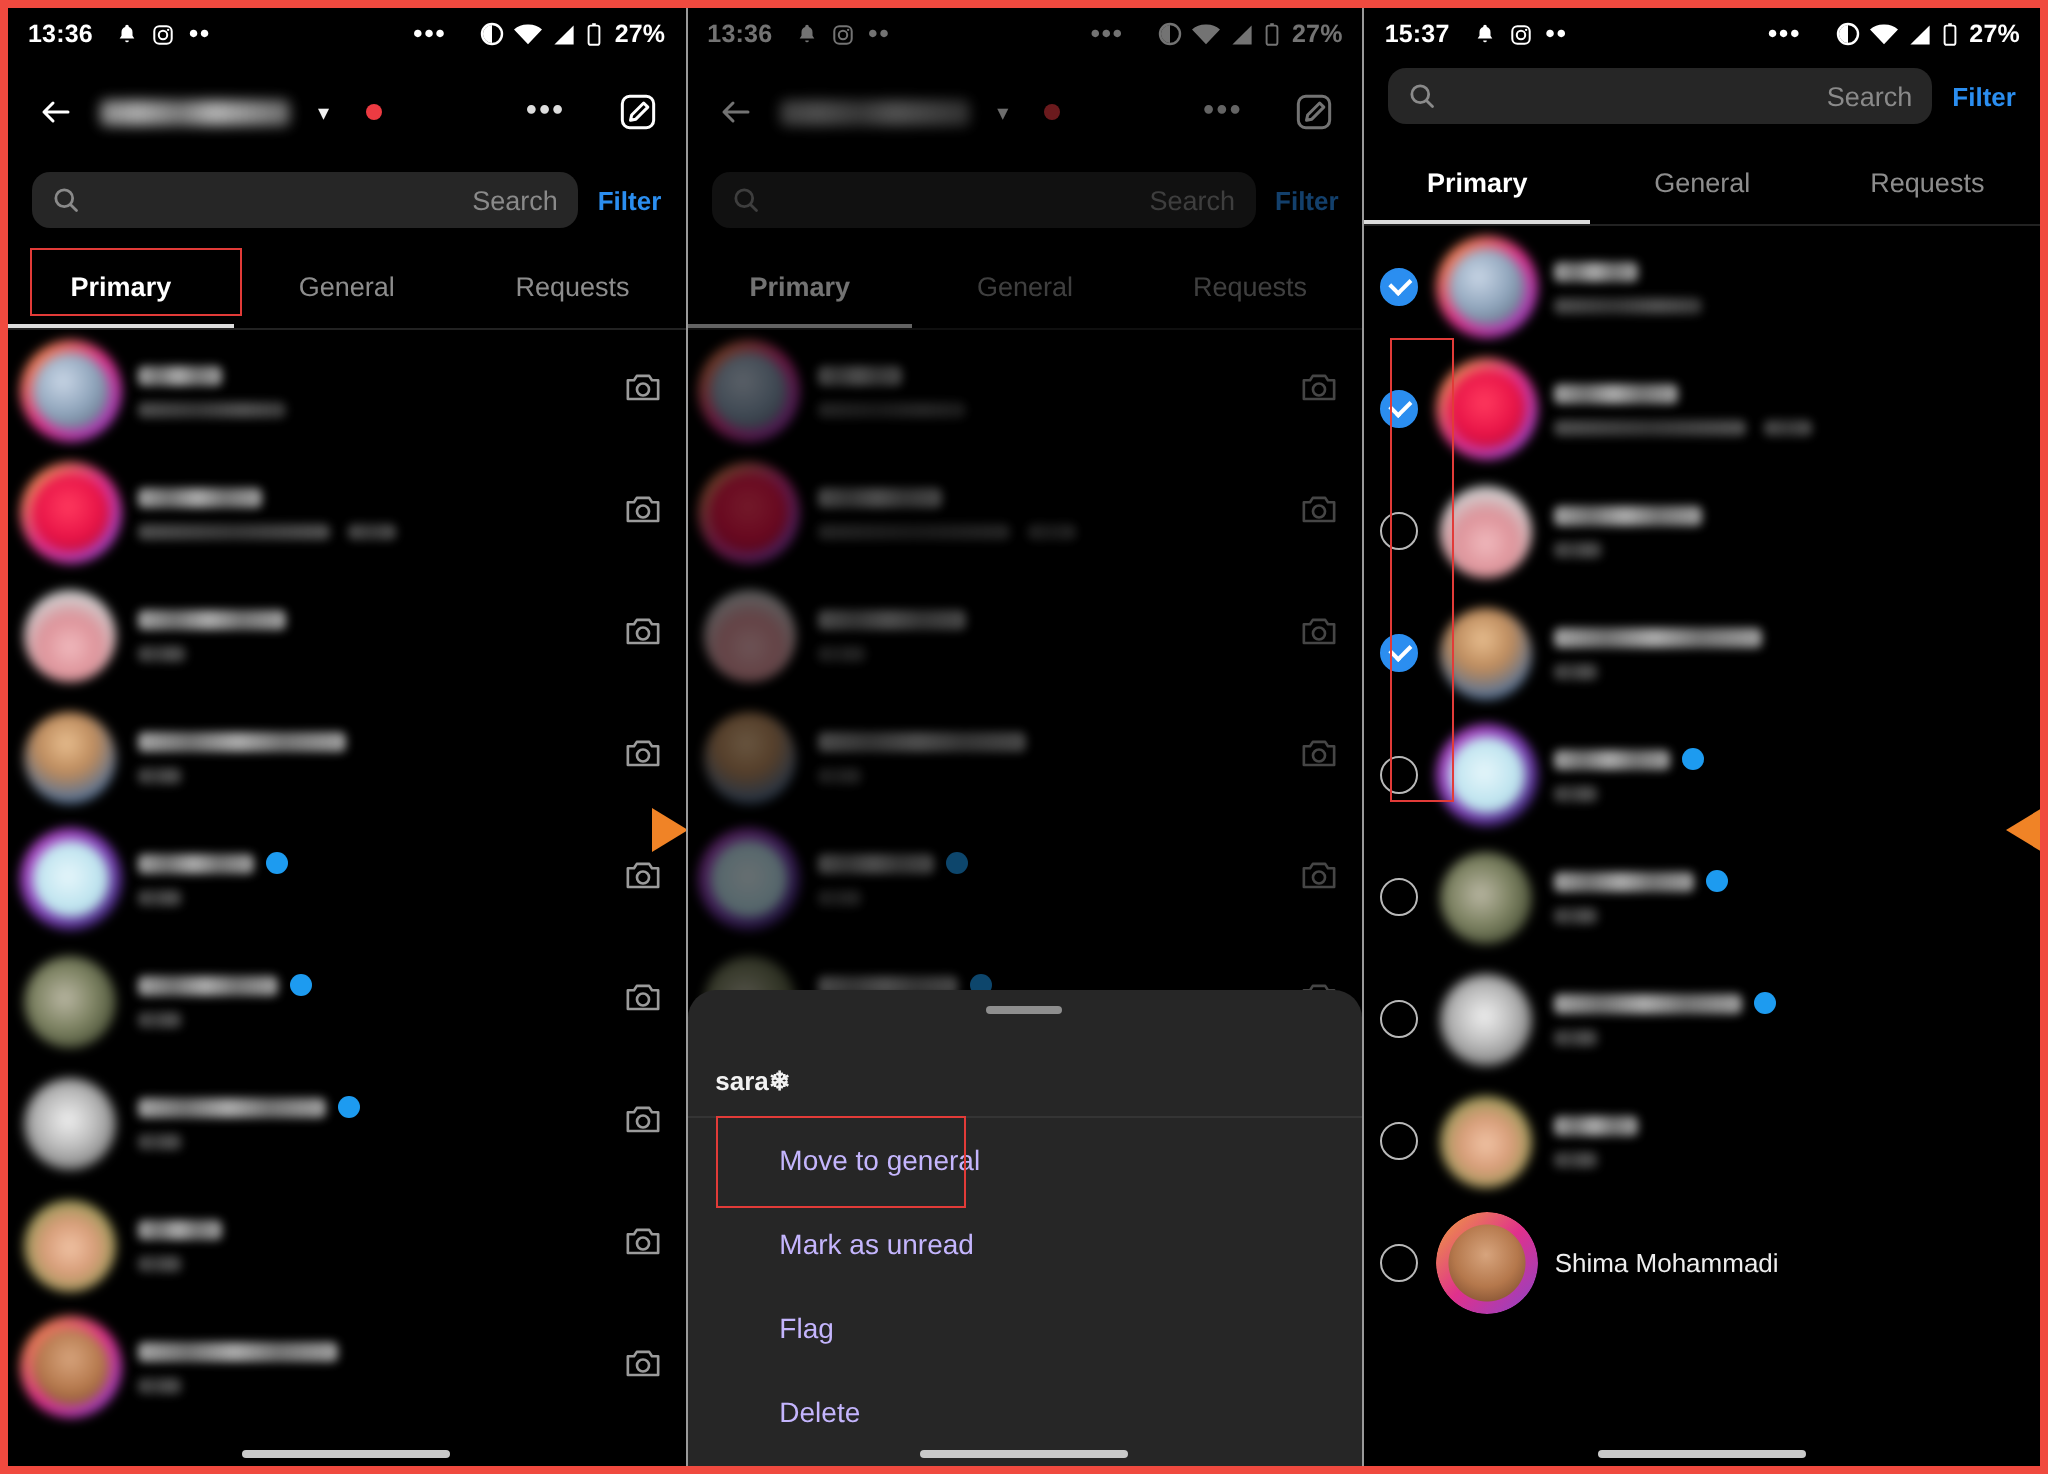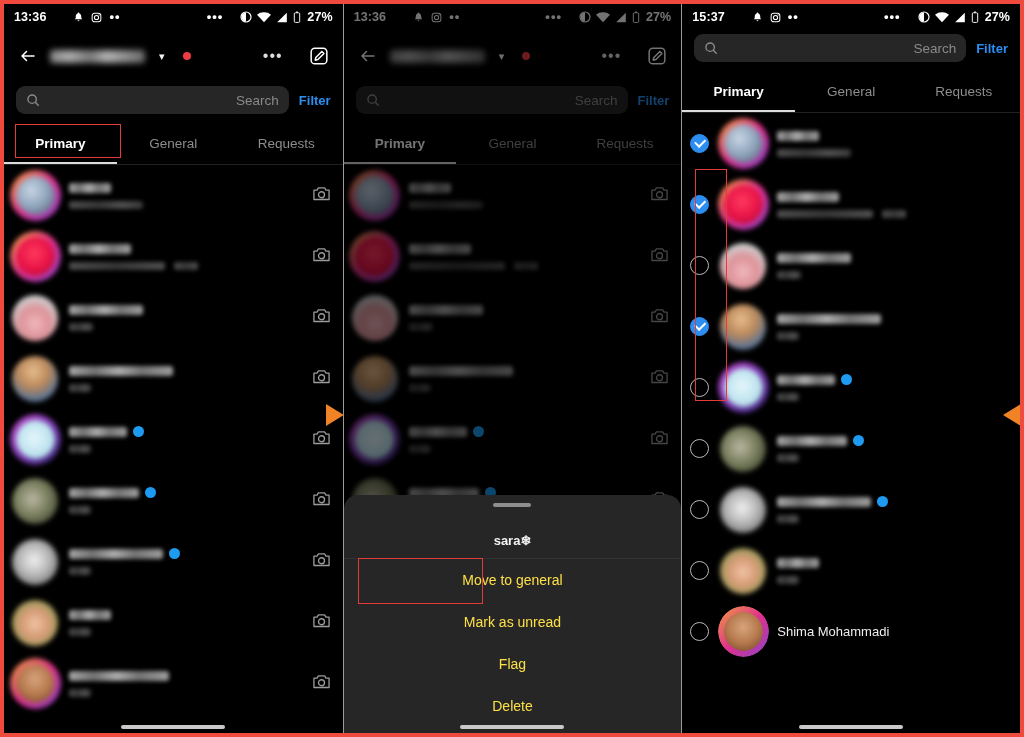--- a/index.html
+++ b/index.html
@@ -41,21 +41,21 @@
   
   .statusbar {
     height: 26px;
     display: flex; align-items: center;
     padding: 0 10px;
     color: #fff;
     font-size: 12.5px;
     font-weight: bold;
     letter-spacing: .1px;
   }
-  .sb-time { margin-right: 27px; }
+  .sb-time { margin-right: 12px; }
   .sb-icons-left { display: flex; align-items: center; gap: 7px; }
   .sb-spacer { flex: 1 1 auto; }
   .sb-icons-right { display: flex; align-items: center; gap: 5px; }
   .sb-pct { font-size: 12.5px; font-weight: bold; margin-left: 1px; }
   .sb-dots { letter-spacing: 1px; font-size: 13px; line-height: 8px; }
 
   .ico { display: inline-block; line-height: 0; }
   .ico svg { display: block; }
 
   
@@ -193,34 +193,34 @@
   .namesharp { color:#ededed; font-size:13px; }
   .camera { flex: 0 0 auto; opacity: .75; }
 
   
   .sheet {
     position: absolute; left: 0; right: 0; bottom: 0;
     background: #262626;
     border-radius: 14px 14px 0 0;
     z-index: 60;
     padding-bottom: 6px;
-    text-align: center;
   }
   .grabber {
     width: 38px; height: 4px; border-radius: 3px;
     background: #8e8e8e; margin: 8px auto 0 auto;
   }
   .sheet-title {
     color: #f2f2f2; font-size: 13px; font-weight: bold;
     padding: 26px 14px 10px 14px;
   }
   .sheet-sep { height: 1px; background: #343434; }
   .sheet-item {
-    color: #fde047; font-size: 14px;
+    color: #c4b5fd; font-size: 14px;
     padding: 13px 14px;
+    margin-left: 32px;
   }
   .sheet .annot-box { z-index: 70; }
 
   
   .actionbar {
     position: absolute; left: 0; right: 0; bottom: 14px;
     height: 38px;
     display: flex; align-items: center;
     background: #000;
     z-index: 55;

